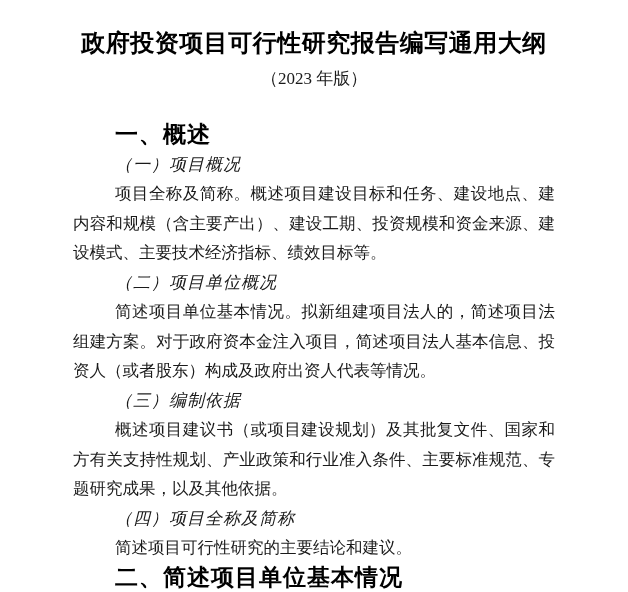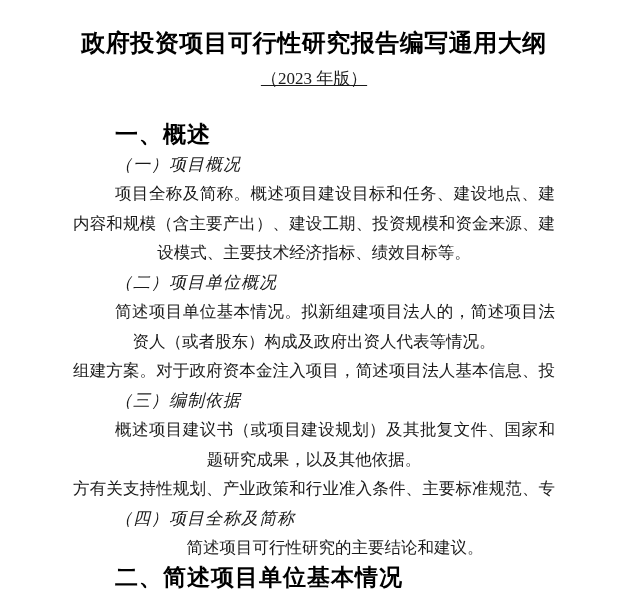--- a/index.html
+++ b/index.html
@@ -26,21 +26,20 @@
     color: #000000;
     font-family: "Liberation Serif", serif;
     letter-spacing: 0.5px;
   }
   .doc-subtitle {
     margin-top: 10px;
     text-align: center;
     font-size: 17px;
     line-height: 20px;
     color: #1a1a1a;
-    text-decoration: underline;
   }
   .content {
     margin: 31px 0 0 73px;
     width: 482px;
   }
   .line {
     height: 29.5px;
     line-height: 29.5px;
     white-space: nowrap;
   }
@@ -55,21 +54,20 @@
   .sub {
     font-size: 17px;
     font-style: italic;
     padding-left: 42px;
     letter-spacing: 1px;
     font-family: Liberation Serif, serif;
   }
   .bodyline {
     font-size: 16.5px;
     white-space: normal;
-    text-align: center;
   }
   .fill {
     text-align: justify;
     text-align-last: justify;
     text-justify: inter-character;
     overflow: hidden;
   }
   .first {
     padding-left: 42px;
   }
@@ -92,30 +90,30 @@
     <div class="para">
       <div class="line bodyline first fill">项目全称及简称。概述项目建设目标和任务、建设地点、建设</div>
       <div class="line bodyline fill">内容和规模（含主要产出）、建设工期、投资规模和资金来源、建</div>
       <div class="line bodyline">设模式、主要技术经济指标、绩效目标等。</div>
     </div>
 
     <div class="line sub">（二）项目单位概况</div>
 
     <div class="para">
       <div class="line bodyline first fill">简述项目单位基本情况。拟新组建项目法人的，简述项目法人</div>
+      <div class="line bodyline fill">组建方案。对于政府资本金注入项目，简述项目法人基本信息、投</div>
       <div class="line bodyline">资人（或者股东）构成及政府出资人代表等情况。</div>
-      <div class="line bodyline fill">组建方案。对于政府资本金注入项目，简述项目法人基本信息、投</div>
     </div>
 
     <div class="line sub">（三）编制依据</div>
 
     <div class="para">
       <div class="line bodyline first fill">概述项目建议书（或项目建设规划）及其批复文件、国家和地</div>
+      <div class="line bodyline fill">方有关支持性规划、产业政策和行业准入条件、主要标准规范、专</div>
       <div class="line bodyline">题研究成果，以及其他依据。</div>
-      <div class="line bodyline fill">方有关支持性规划、产业政策和行业准入条件、主要标准规范、专</div>
     </div>
 
     <div class="line sub">（四）项目全称及简称</div>
 
     <div class="para">
       <div class="line bodyline first">简述项目可行性研究的主要结论和建议。</div>
     </div>
 
     <div class="line h1line">二、简述项目单位基本情况</div>
 

